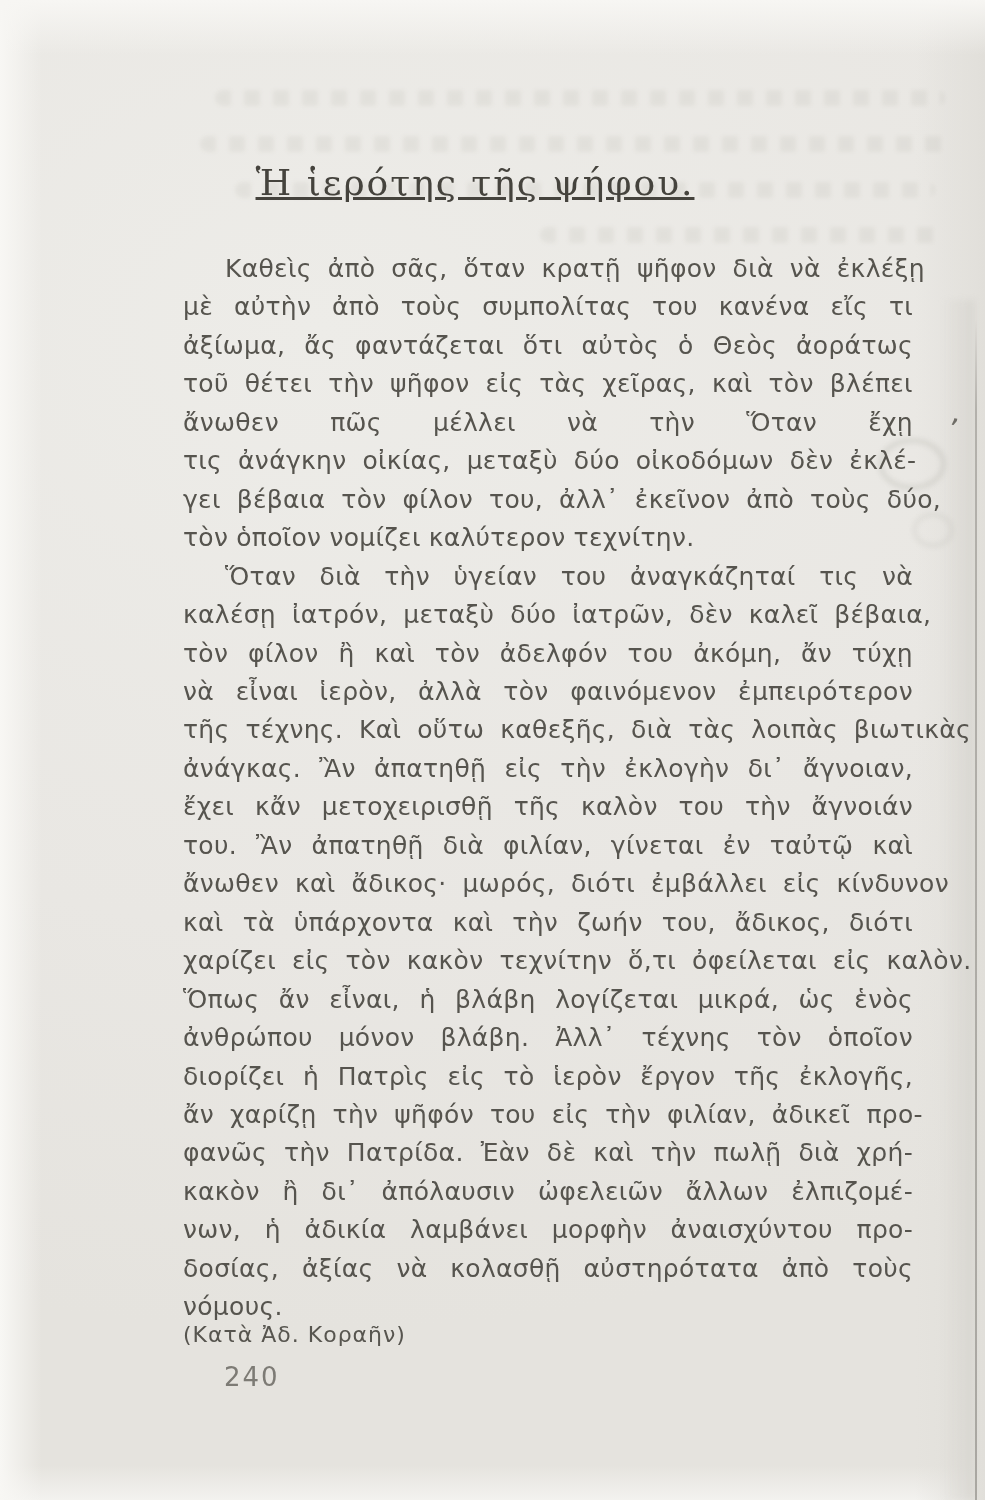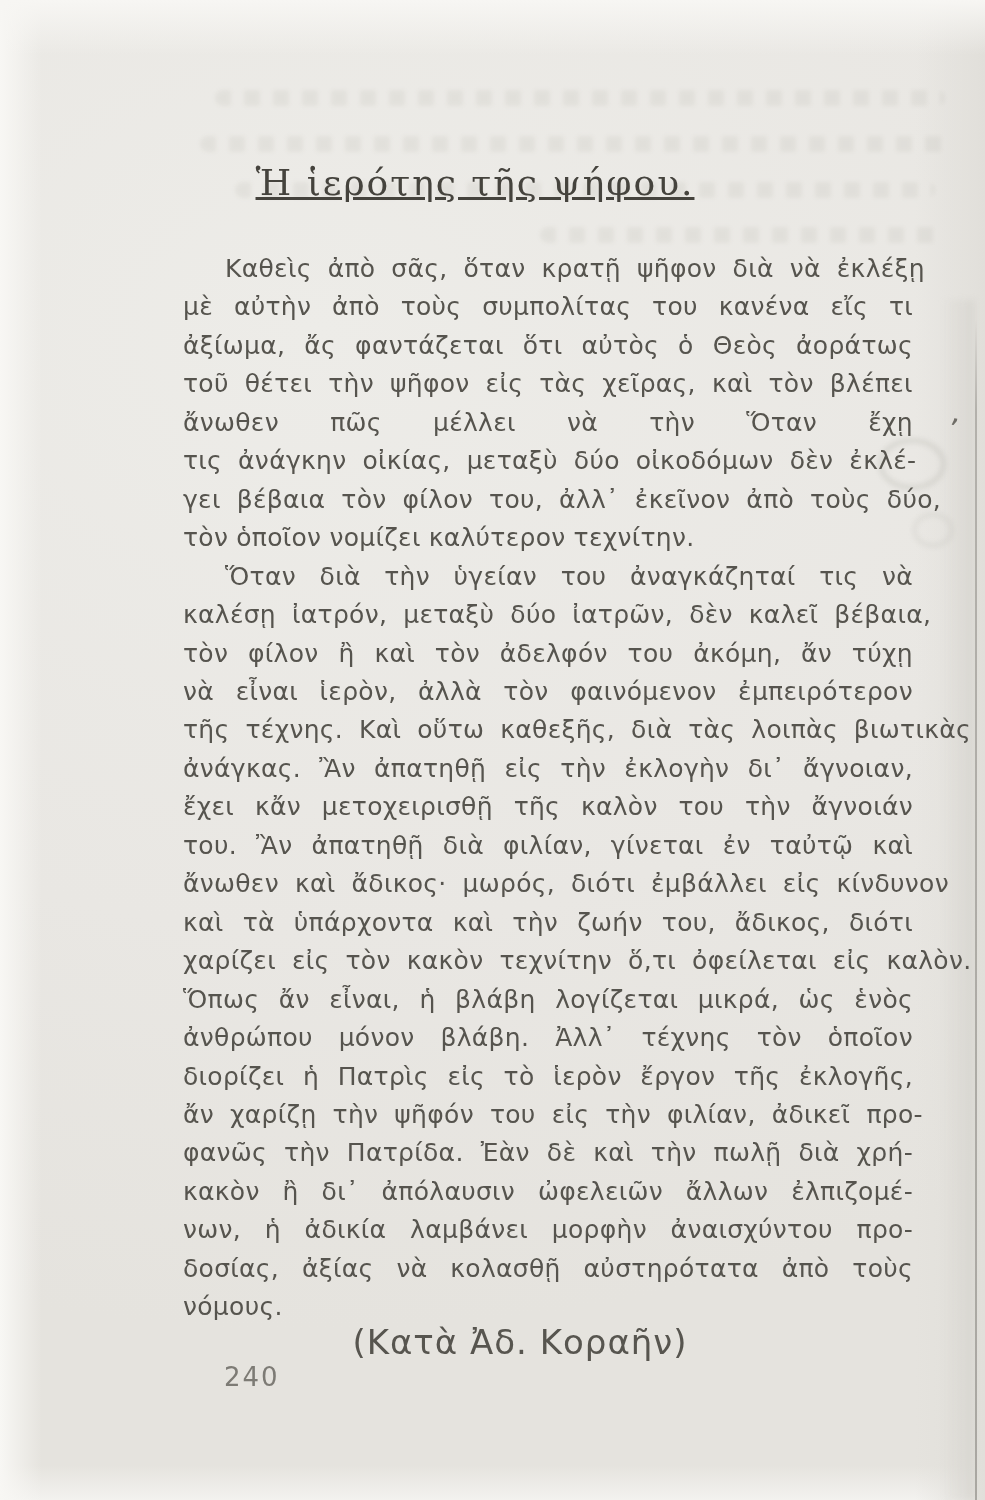--- a/index.html
+++ b/index.html
@@ -58,21 +58,21 @@
     color:#56544e;
   }
   .line { display:flex; justify-content:space-between; line-height:38.45px;gap:16px; }
   .line.last { justify-content:flex-start; column-gap:8px; }
   .line.indent { padding-left:42px; }
   .line span { white-space:nowrap; }
 
   .attribution {
     position:absolute; left:183px; top:1322px; width:730px;
     padding-right:56px; box-sizing:border-box;
-    text-align:center; font-size:34px; letter-spacing:1px;
+    text-align:left; font-size:22px; letter-spacing:1px;
     color:#57554f;
   }
 
   .page-number {
     position:absolute; left:224px; top:1362px;
     font-size:26px; letter-spacing:2px; color:#7d7b75;
   }
 
   .margin-mark {
     position:absolute; left:948px; top:412px;

